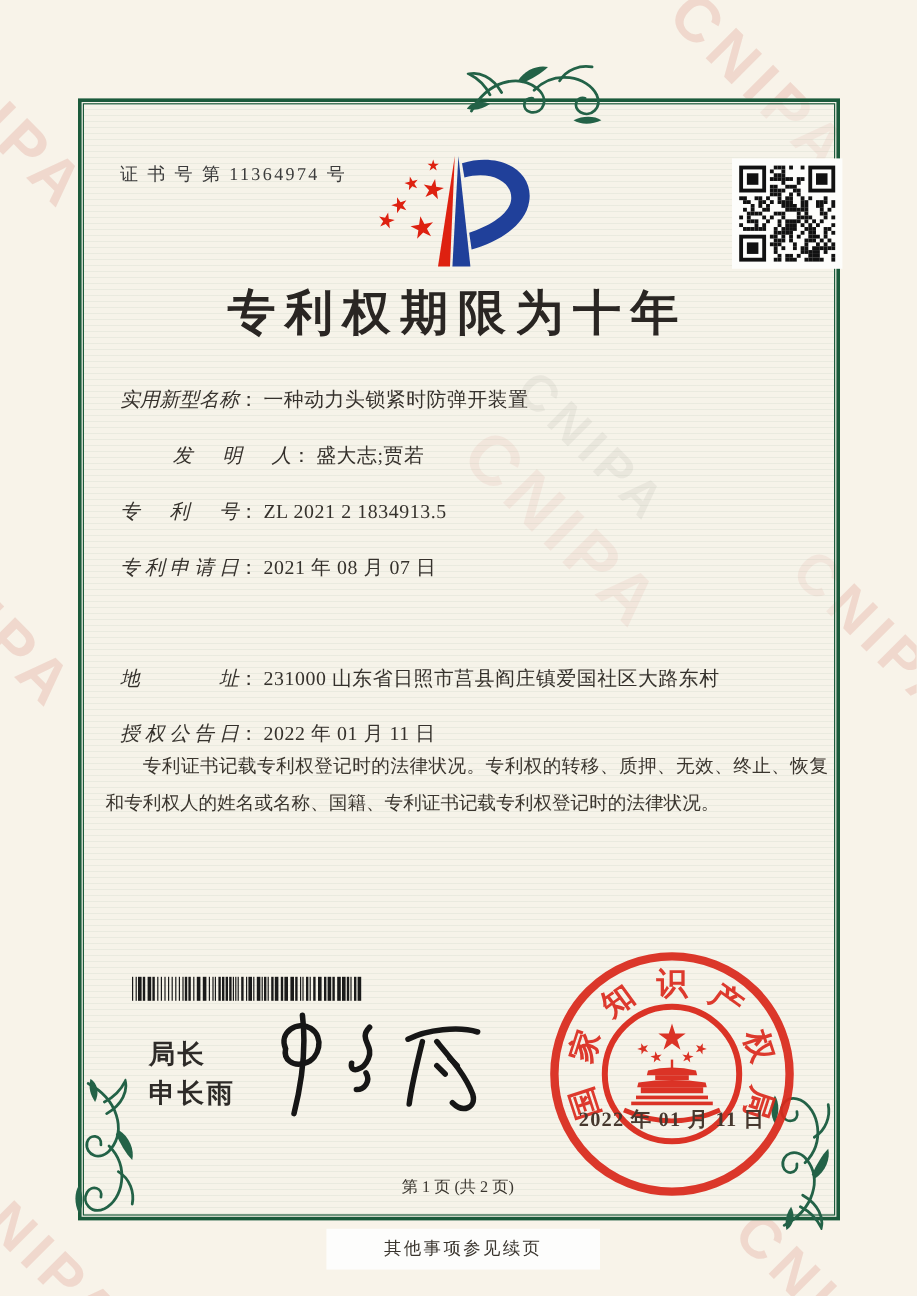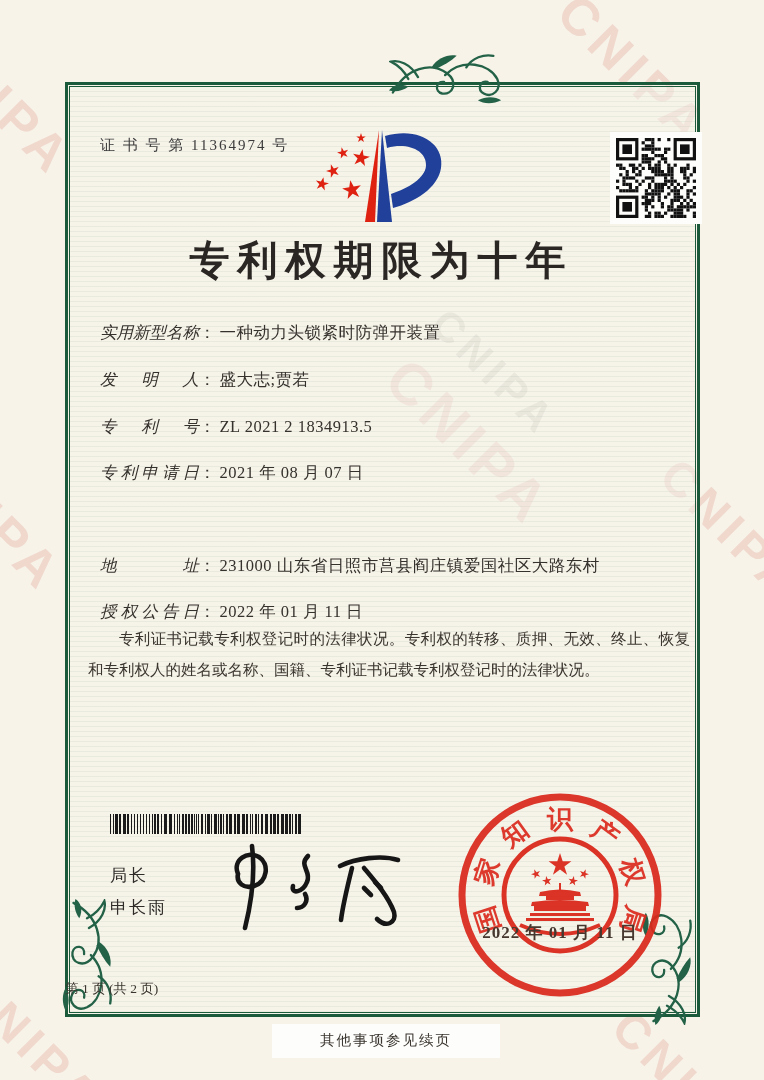--- a/index.html
+++ b/index.html
@@ -26,30 +26,30 @@
   .f-colon{display:inline-block;margin-right:4px;}
   .f-value{letter-spacing:0.5px;}
   .f-group2{position:absolute;left:300px;top:0;}
   .paras{position:absolute;left:88px;top:623px;width:602px;font-size:15.5px;line-height:31px;
          text-align:justify;color:#3a352e;}
   .paras p{margin:0;text-indent:2em;}
   
   .barcode{position:absolute;left:110px;top:814px;width:198px;height:20px;display:flex;align-items:stretch;}
   .barcode div{background:#1a1a1a;}
   
-  .sig-label{position:absolute;left:110px;font-size:17px;font-weight:normal;
+  .sig-label{position:absolute;left:124px;font-size:22px;font-weight:bold;
              font-family:"Liberation Sans","DejaVu Sans",sans-serif;color:#2e2b28;letter-spacing:2px;}
   
   .qr{position:absolute;left:610px;top:132px;width:92px;height:92px;background:#fdfdfb;padding:0;}
   
   .seal-char{position:absolute;width:30px;height:30px;line-height:30px;text-align:center;
              font-size:26px;font-weight:bold;color:rgba(218,41,28,0.92);}
   .seal-date{position:absolute;left:455px;top:921px;width:210px;text-align:center;
              font-size:17px;font-weight:bold;color:#46382e;letter-spacing:1px;}
-  .page-info{position:absolute;left:65px;top:980px;width:633px;font-size:13.5px;color:#3a362f;}
+  .page-info{position:absolute;left:65px;top:980px;width:633px;text-align:center;font-size:13.5px;color:#3a362f;}
   .note-strip{position:absolute;left:272px;top:1024px;width:228px;height:34px;background:#fdfdfc;}
   .note-text{display:block;margin-top:7px;text-align:center;font-size:14.5px;letter-spacing:2px;color:#3a352e;}
   .orn{position:absolute;width:118px;height:58px;}
   svg{display:block;}
 </style>
 </head>
 <body>
 
 <div class="page">
 
@@ -352,21 +352,21 @@
         <rect x="9.2" y="66.80000000000001" width="16" height="16" fill="#fdfdfb"></rect>
         <rect x="12.4" y="70" width="9.600000000000001" height="9.600000000000001" fill="#111"></rect>
       </svg>
   </div>
 
   <div class="title">专利权期限为十年</div>
 
   <div class="field-row" style="top:322px;">
     <span class="f-label">实用新型名称</span><span class="f-colon">：</span><span class="f-value">一种动力头锁紧时防弹开装置</span>
   </div>
-  <div class="field-row" style="top:369px;">
+  <div class="field-row" style="top:369px;margin-left:44px;">
     <span class="f-label">发明人</span><span class="f-colon">：</span><span class="f-value">盛大志;贾若</span>
   </div>
   <div class="field-row" style="top:416px;">
     <span class="f-label">专利号</span><span class="f-colon">：</span><span class="f-value">ZL 2021 2 1834913.5</span>
   </div>
   <div class="field-row" style="top:462px;">
     <span class="f-label">专利申请日</span><span class="f-colon">：</span><span class="f-value">2021 年 08 月 07 日</span>
   </div>
   <div class="field-row" style="top:555px;">
     <span class="f-label">地址</span><span class="f-colon">：</span><span class="f-value">231000 山东省日照市莒县阎庄镇爱国社区大路东村</span>

